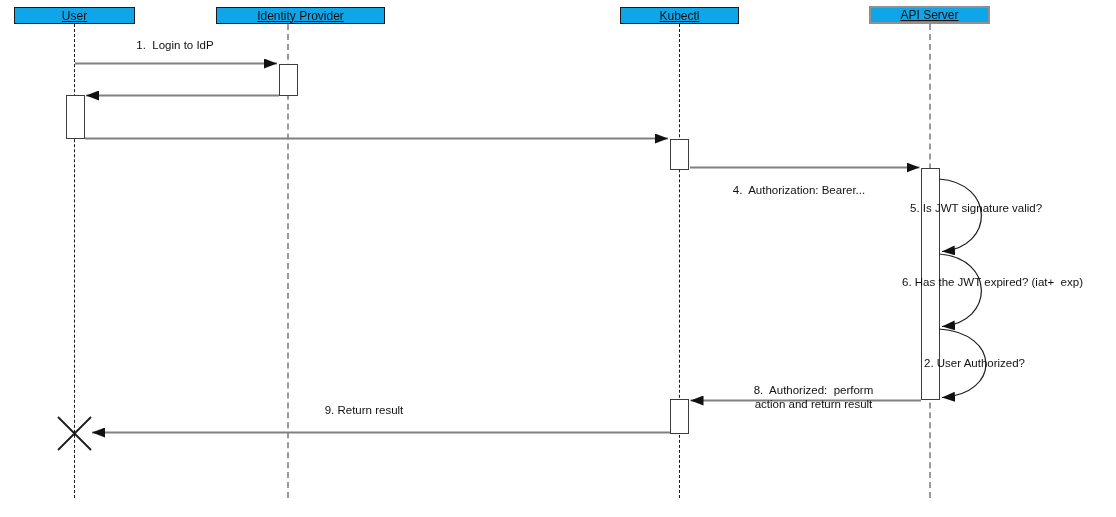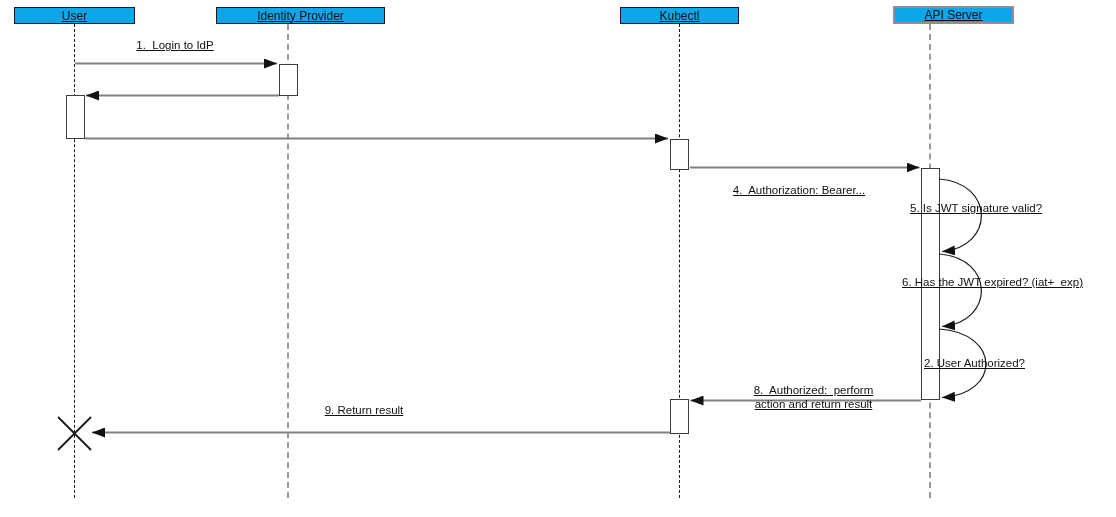--- a/index.html
+++ b/index.html
@@ -23,40 +23,39 @@
     position: absolute;
     background: #0ea5e9;
     border: 1px solid #1a1a1a;
     display: flex;
     align-items: center;
     justify-content: center;
     font-size: 12px;
     color: #111111;
   }
   .actor span { text-decoration: underline; white-space: pre; }
-  .actor.graybox { border: 2px solid #8f8f8f; margin-left: 24px; }
+  .actor.graybox { border: 2px solid #8f8f8f; }
   .bar {
     position: absolute;
     width: 17px;
     background: #ffffff;
     border: 1.5px solid #3d3d3d;
   }
   .overlay {
     position: absolute;
     left: 0; top: 0;
     width: 1116px; height: 517px;
     pointer-events: none;
   }
   .msg {
     position: absolute;
     font-size: 11.5px;
     line-height: 13.5px;
     color: #111111;
     text-align: center;
-    text-decoration: underline;
   }
   .msg span { display: block; white-space: pre; }
   .msg.leftalign { text-align: left; }
 </style>
 </head>
 <body>
 
 <div class="canvas">
 
   <div class="lifeline dark" style="left:74px"></div>

